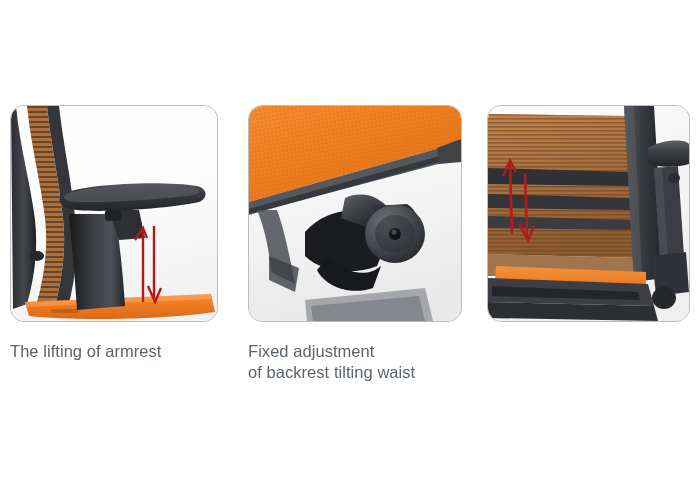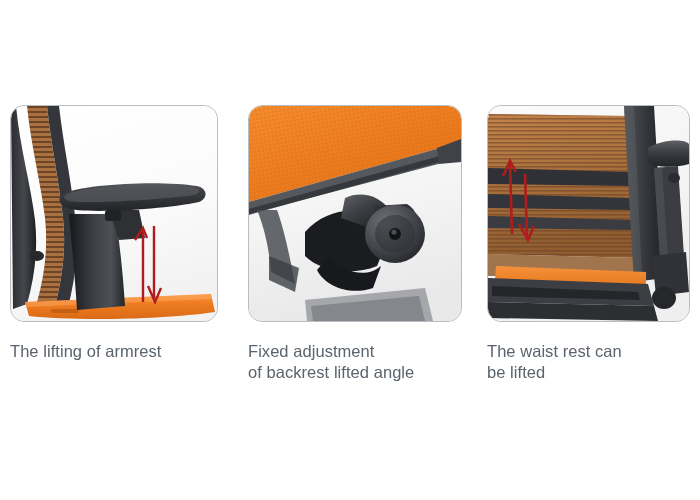--- a/index.html
+++ b/index.html
@@ -201,21 +201,21 @@
             <ellipse cx="145" cy="126" rx="2.6" ry="2.6" fill="#4a4d52"></ellipse>
 
             <path d="M80 150 C 96 168, 118 172, 132 160 L 124 182 C 100 190, 76 180, 68 164 Z" fill="#17191c"></path>
 
             <path d="M56 194 L 176 182 L 184 215 L 58 215 Z" fill="#8d9096" opacity="0.75"></path>
             <path d="M62 200 L 170 190 L 176 215 L 64 215 Z" fill="#6e7177" opacity="0.6"></path>
           </svg>
         </div>
       </div>
       <div class="caption">Fixed adjustment
-of backrest lifted angle</div>
+of backrest tilting waist</div>
     </div>
 
     <div class="feature-card card-3">
       <div class="photo-frame">
         <div class="photo-inner">
           <svg class="photo-svg" viewBox="0 0 201 215" preserveAspectRatio="none">
             <defs>
               <linearGradient id="bg3" x1="0" y1="0" x2="0.4" y2="1">
                 <stop offset="0%" stop-color="#fbfbfb"></stop>
                 <stop offset="100%" stop-color="#efeff0"></stop>
@@ -275,18 +275,16 @@
 
             <g stroke="#b01c1c" stroke-width="2.6" fill="none" stroke-linecap="butt">
               <line x1="22" y1="58" x2="24" y2="128"></line>
               <polyline points="15,70 22,55 28,66"></polyline>
               <line x1="37" y1="68" x2="39" y2="132"></line>
               <polyline points="31,118 40,134 46,120"></polyline>
             </g>
           </svg>
         </div>
       </div>
-      <div class="caption">The waist rest can
-be lifted</div>
     </div>
 
   </div>
 </div>
 
 </body></html>

